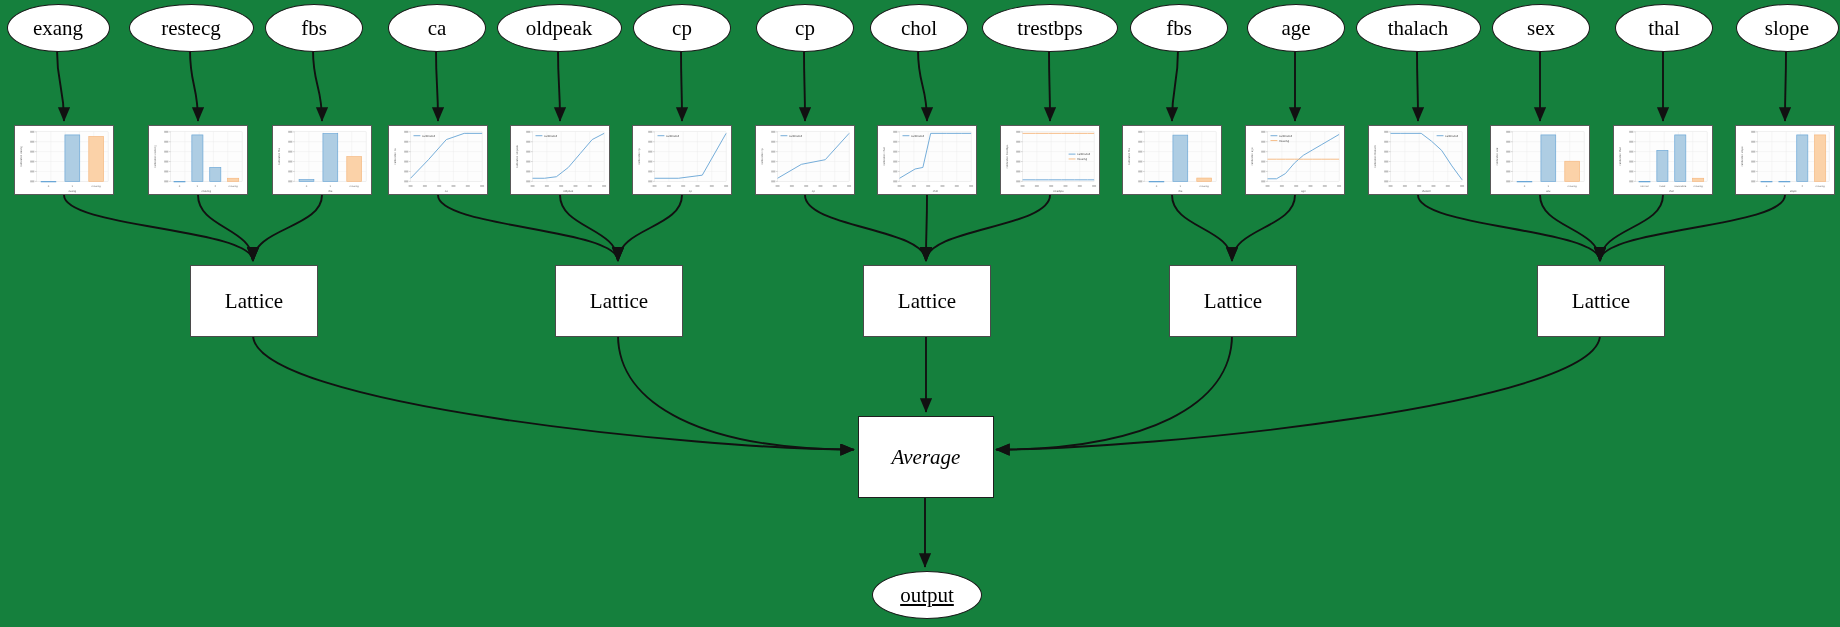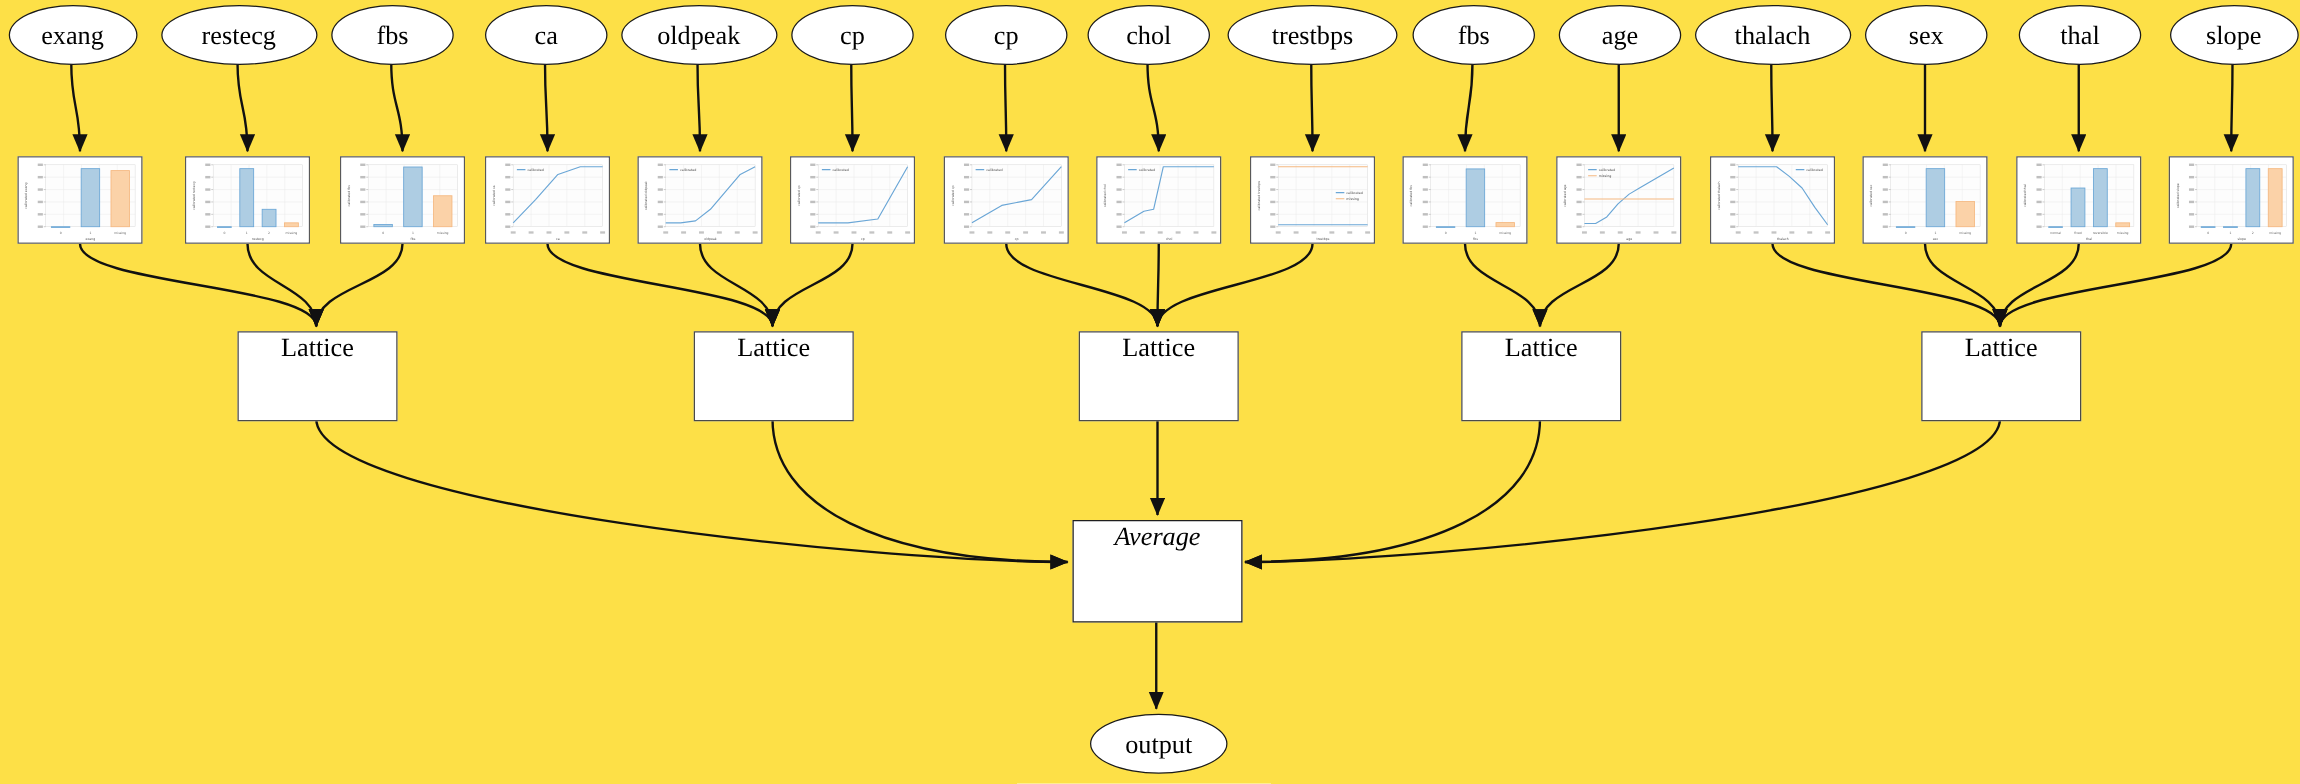--- a/index.html
+++ b/index.html
@@ -1,27 +1,27 @@
 <!DOCTYPE html>
 <html><head>
 <meta charset="utf-8">
 <style>
   html,body{margin:0;padding:0;background:#ffffff;}
   body{font-family:"Liberation Serif",serif;color:#000;}
-  #canvas{position:relative;width:1840px;height:627px;overflow:hidden;background:#fde047;}
+  #canvas{position:relative;width:1840px;height:627px;overflow:hidden;background:#15803d;}
   svg.edges{position:absolute;left:0;top:0;width:1840px;height:627px;pointer-events:none;}
 
   .node-ellipse{
     position:absolute;border:1.4px solid #1a1a1a;border-radius:50%;
     background:#fff;display:flex;align-items:center;justify-content:center;
     font-size:21px;font-family:"Liberation Serif",serif;color:#000;line-height:1;
   }
   .node-box{
     position:absolute;border:1.6px solid #4a4a4a;background:#fff;
-    display:flex;justify-content:center;
+    display:flex;align-items:center;justify-content:center;
     font-size:21px;font-family:"Liberation Serif",serif;color:#000;
   }
   .node-box.strong{border-color:#1f1f1f;}
 
   .plot{
     position:absolute;border:1.6px solid #595959;background:#fff;
     box-sizing:border-box;overflow:hidden;
   }
   .plot .inner{position:absolute;left:0;top:0;right:0;bottom:0;}
   .plot svg{display:block;width:100%;height:100%;}
@@ -134,21 +134,21 @@
       </div>
       <div class="node-box" style="left: 1169px; top: 265px; width: 126px; height: 70px;">
         <span>Lattice</span>
       </div>
       <div class="node-box" style="left: 1537px; top: 265px; width: 126px; height: 70px;">
         <span>Lattice</span>
       </div>
       <div class="node-box strong" style="left: 858px; top: 416px; width: 134px; height: 80px; font-style: italic;">
         <span>Average</span>
       </div>
-      <div class="node-ellipse" style="left: 872px; top: 571px; width: 108px; height: 46px;">
+      <div class="node-ellipse" style="left: 872px; top: 571px; width: 108px; height: 46px; text-decoration: underline;">
         <span>output</span>
       </div>
     </div>
   <div id="plots-layer">
       <div class="plot" style="left: 14px; top: 125px; width: 100px; height: 70px;">
         <div class="inner">
           <svg viewBox="0 0 100 70" preserveAspectRatio="none">
             <rect x="0" y="0" width="100" height="70" fill="#fff"></rect>
             <rect x="22" y="6" width="73" height="51" fill="#fdfdfd" stroke="#d8d8d8" stroke-width="0.4"></rect>
             <line x1="22" y1="16.20" x2="95" y2="16.20" stroke="#ebebeb" stroke-width="0.4"></line>

